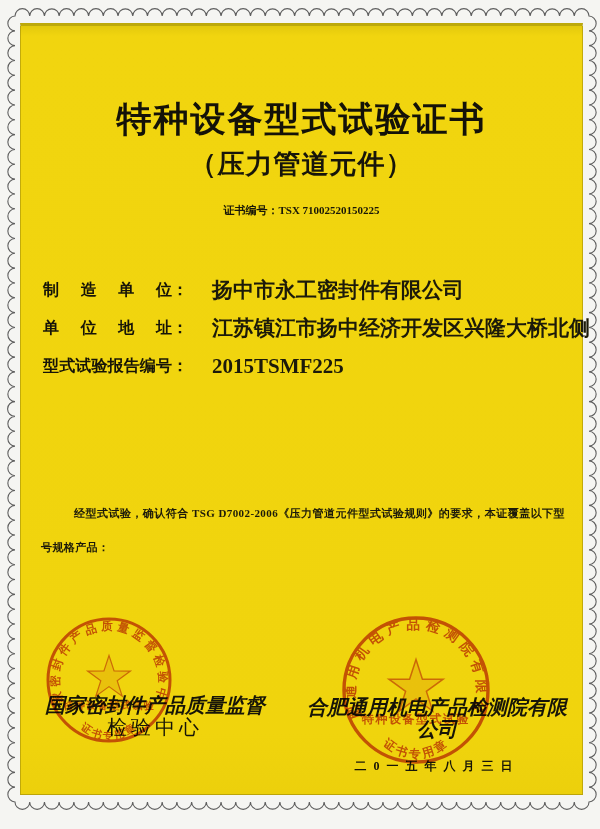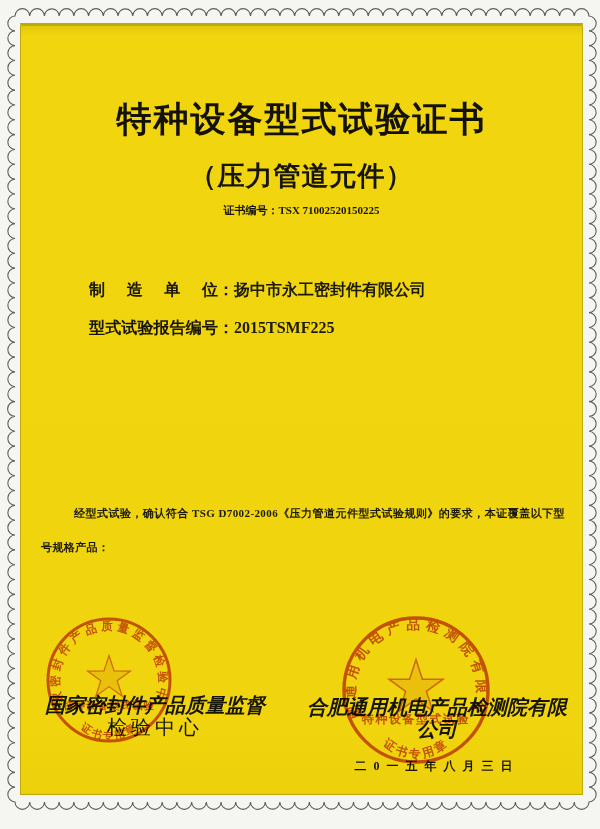--- a/index.html
+++ b/index.html
@@ -20,40 +20,39 @@
     border:1px solid rgba(140,122,8,.45);
     border-top:3px solid #bda90a;
     box-sizing:border-box;
   }
   .title{
     position:absolute;left:0;top:72px;width:100%;
     text-align:center;font-size:35px;font-weight:bold;color:#141208;
     letter-spacing:2px;line-height:44px;
   }
   .subtitle{
-    position:absolute;left:0;top:130px;width:100%;
+    position:absolute;left:0;top:118px;width:100%;
     text-align:center;font-size:27px;font-weight:bold;color:#17150a;
     line-height:40px;letter-spacing:1px;
   }
   .certno{
     position:absolute;left:0;top:172px;width:100%;
     text-align:center;font-size:11px;font-weight:bold;color:#1a1808;
     line-height:24px;
   }
   .fields{position:absolute;left:22px;top:252px;width:520px;}
   .field-row{height:38px;line-height:24px;white-space:nowrap;}
   .flabel{
     display:inline-block;width:129px;
     font-size:16px;font-weight:bold;color:#161408;
     text-align:justify;text-align-last:justify;
     vertical-align:top;
-    margin-left:46px;
   }
   .fcolon{font-size:16px;font-weight:bold;color:#161408;vertical-align:top;}
-  .fvalue{font-size:16px;font-weight:600;color:#1c1a0a;margin-left:0;vertical-align:top;}
+  .fvalue{font-size:21px;font-weight:600;color:#1c1a0a;margin-left:24px;vertical-align:top;}
   .bodytext{
     position:absolute;left:20px;top:470px;width:524px;
     font-size:11px;font-weight:600;color:#1c1a0a;
     line-height:34px;letter-spacing:.4px;text-align:justify;
   }
   .bodytext p{margin:0;text-indent:33px;}
   .footer-left{position:absolute;left:14px;top:668px;width:240px;text-align:center;}
   .footer-right{position:absolute;left:280px;top:670px;width:272px;text-align:center;}
   .org-line{font-size:20px;font-weight:bold;color:#171508;line-height:22px;font-style:italic;}
   .org-line2{font-size:20px;font-weight:normal;color:#171508;line-height:22px;letter-spacing:4px;}
@@ -82,20 +81,21 @@
   </svg>
 
   <div class="paper">
 
     <div class="title">特种设备型式试验证书</div>
     <div class="subtitle">（压力管道元件）</div>
     <div class="certno">证书编号：TSX 71002520150225</div>
 
     <div class="fields">
       <div class="field-row"><span class="flabel">制造单位</span><span class="fcolon">：</span><span class="fvalue">扬中市永工密封件有限公司</span></div>
+      <div class="field-row"><span class="flabel">单位地址</span><span class="fcolon">：</span><span class="fvalue">江苏镇江市扬中经济开发区兴隆大桥北侧</span></div>
       <div class="field-row"><span class="flabel">型式试验报告编号</span><span class="fcolon">：</span><span class="fvalue">2015TSMF225</span></div>
     </div>
 
     <div class="bodytext">
       <p>经型式试验，确认符合 TSG D7002-2006《压力管道元件型式试验规则》的要求，本证覆盖以下型号规格产品：</p>
     </div>
 
     <div class="footer-left">
       <div class="org-line">国家密封件产品质量监督</div>
       <div class="org-line2">检验中心</div>

